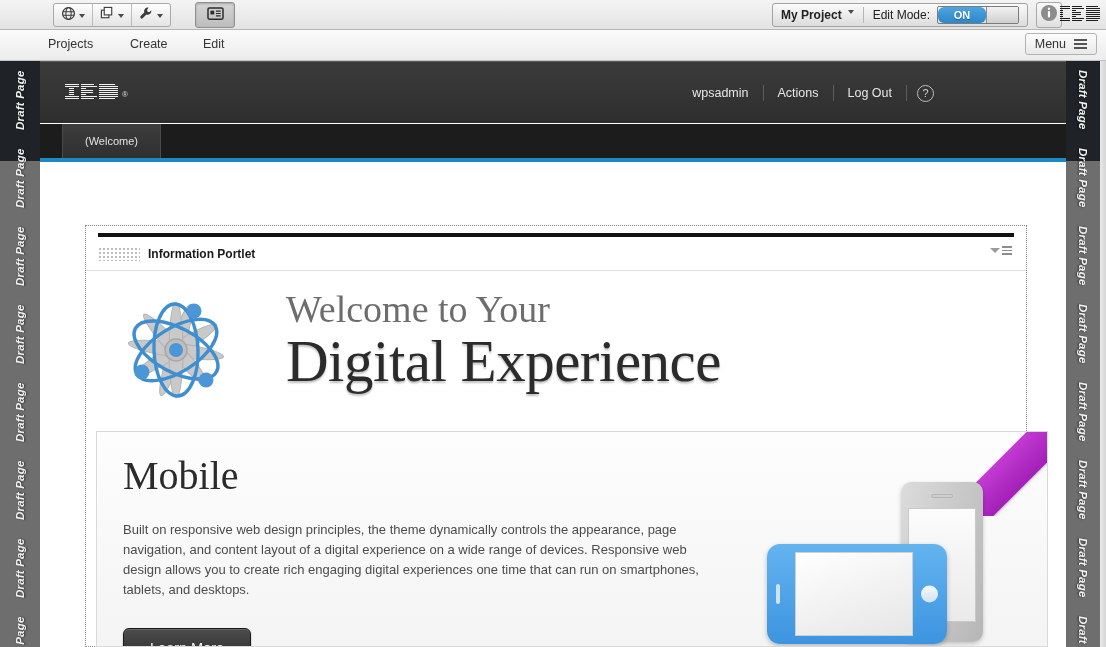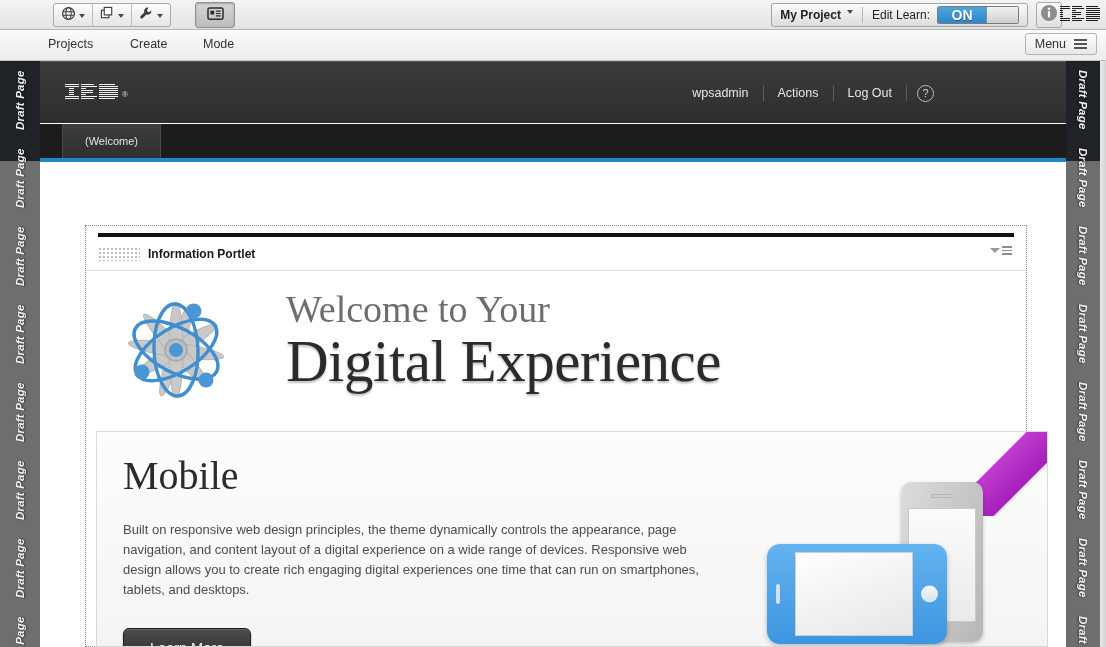--- a/index.html
+++ b/index.html
@@ -59,22 +59,23 @@
   .vdiv { width: 1px; height: 16px; background: #b5b5b5; }
   .editmode-label { font-size: 12px; color: #222; padding: 0 7px 0 9px; }
   .toggle {
     display: flex; width: 82px; height: 18px;
     border: 1px solid #7b7b7b; border-radius: 2px; overflow: hidden;
     cursor: pointer;
   }
   .toggle-on {
     flex: 0 0 48px; display: flex; align-items: center; justify-content: center;
     background: linear-gradient(#4ca4e0, #2e87c8);
-    color: #fff; font-size: 14px; font-weight: bold;
+    color: #fff; font-size: 11px; font-weight: bold;
     text-shadow: 0 1px 1px rgba(0,0,0,.35);
+    border-radius: 6px;
   }
   .toggle-knob {
     flex: 1; background: linear-gradient(#f2f2f2, #cfcfcf);
     border-left: 1px solid #8d8d8d;
   }
   .info-btn {
     position: absolute; top: 2px; right: 44px; width: 26px; height: 26px;
     display: flex; align-items: center; justify-content: center;
     border: 1px solid #a9a9a9; border-radius: 3px;
     background: linear-gradient(#fafafa, #e0e0e0); cursor: pointer;
@@ -356,21 +357,21 @@
         </svg>
       </span>
     </div>
 
     <div class="proj-group">
       <span class="proj-name">
         <span>My Project</span>
         <span class="caret"></span>
       </span>
       <span class="vdiv"></span>
-      <span class="editmode-label">Edit Learn:</span>
+      <span class="editmode-label">Edit Mode:</span>
       <span class="toggle">
         <span class="toggle-on">ON</span>
         <span class="toggle-knob"></span>
       </span>
     </div>
 
     <div class="info-btn">
       <span>
         <svg width="18" height="18" viewBox="0 0 18 18">
           <circle cx="9" cy="9" r="8" fill="#8c8c8c"></circle>
@@ -412,21 +413,21 @@
           <i class="ibm-row" style="width:14px"></i>
             <i class="ibm-row" style="width:12px"></i>
         </span>
       </span>
     </div>
   </div>
 
   <div class="menubar">
     <span class="menubar-item" style="left:48px">Projects</span>
     <span class="menubar-item" style="left:130px">Create</span>
-    <span class="menubar-item" style="left:203px">Mode</span>
+    <span class="menubar-item" style="left:203px">Edit</span>
     <span class="menu-btn">
       <span>Menu</span>
       <span class="hamburger">
           <i></i>
           <i></i>
           <i></i>
         </span>
     </span>
   </div>
 

